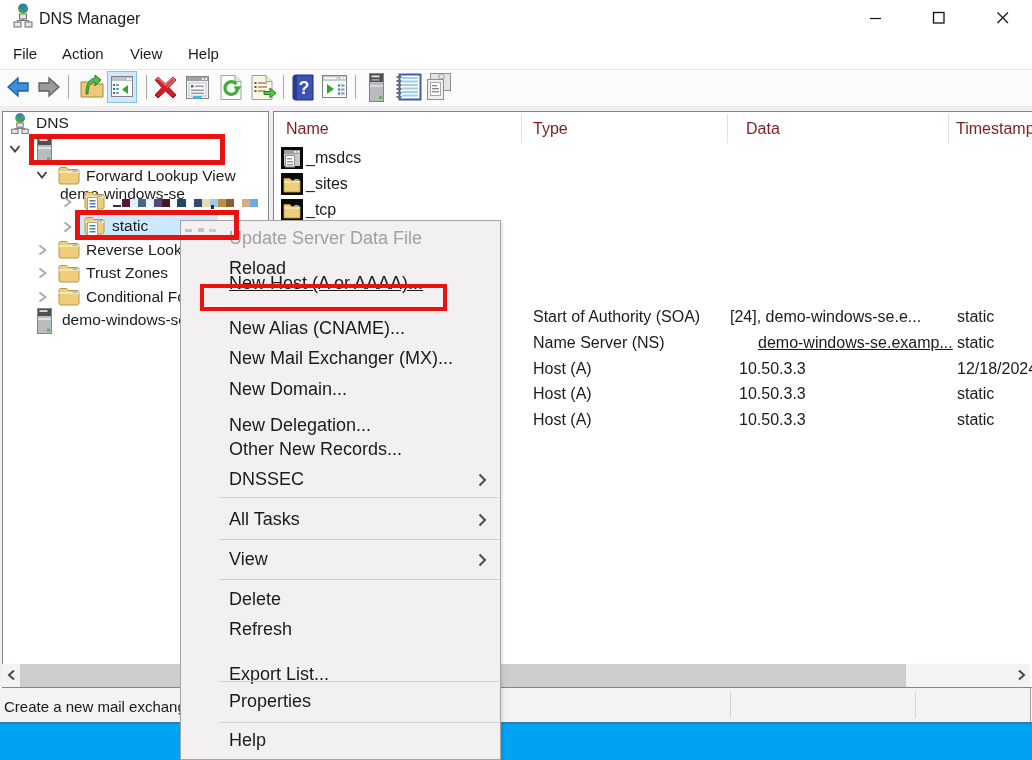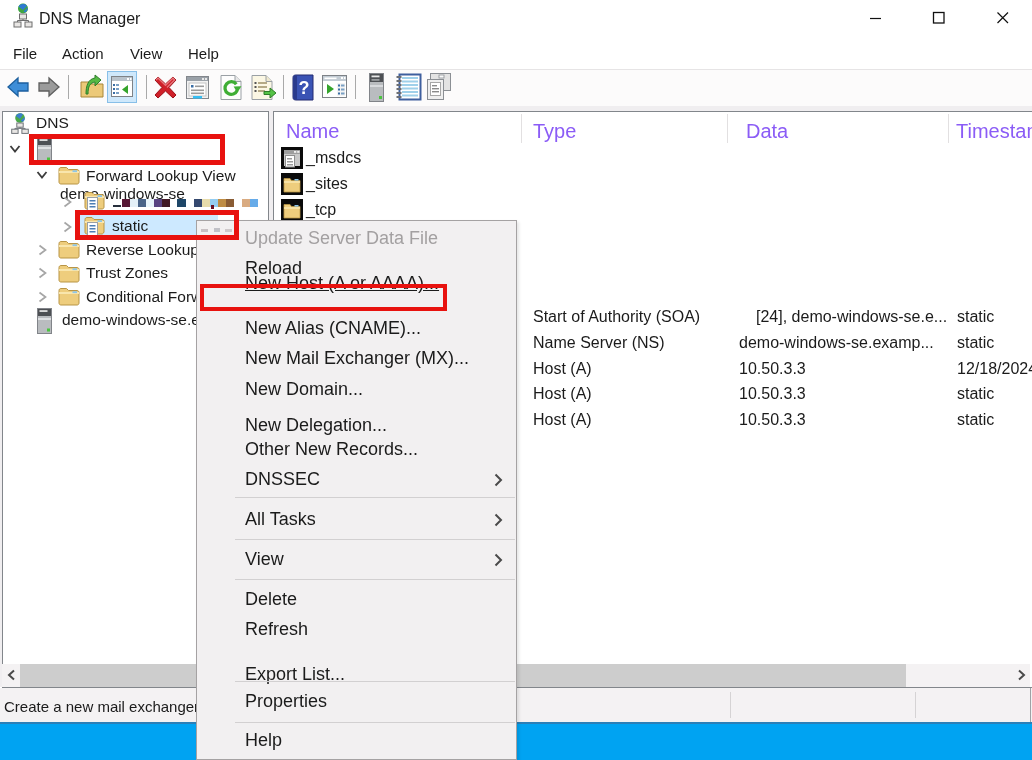--- a/index.html
+++ b/index.html
@@ -6,27 +6,27 @@
  font-family:"Liberation Sans",sans-serif;color:#1b1b1b;}
 .abs{position:absolute;}
 .row{position:absolute;white-space:nowrap;}
 #toolbar{position:absolute;left:0;top:69px;width:1032px;height:36px;background:#fcfbfb;
  border-top:1px solid #e6e4e5;border-bottom:1px solid #d8d6d7;}
 .tsep{position:absolute;top:5px;width:1px;height:24px;background:#a9a9a9;}
 #contentbg{position:absolute;left:0;top:106px;width:1032px;height:581px;background:#f0eef0;}
 #lpanel{position:absolute;left:2px;top:5px;width:267px;height:577px;background:#fff;border:1px solid #82868b;box-sizing:border-box;}
 #rpanel{position:absolute;left:273px;top:5px;width:759px;height:577px;background:#fff;border:1px solid #82868b;border-right:none;box-sizing:border-box;}
 .tree{font-size:15.5px;}
-.hdr{font-size:20px;color:#8b5cf6;}
+.hdr{font-size:16px;color:#7f1d1d;}
 .cell{font-size:16px;}
 #hscroll{position:absolute;left:2px;top:664px;width:1028px;height:23px;background:#f4f2f3;}
 #statusbar{position:absolute;left:0;top:688px;width:1032px;height:34px;background:#f4f2f3;}
 #taskbar{position:absolute;left:0;top:722px;width:1032px;height:38px;background:#00a3f2;border-top:2px solid #2a7fb8;box-sizing:border-box;}
 #ctxmenu{position:absolute;left:180px;top:220px;width:321px;height:540px;background:#f2f0f1;
- border:1px solid #a5a2a3;box-sizing:border-box;box-shadow:2px 2px 3px rgba(0,0,0,0.10);font-size:18px;margin-left:16px;}
+ border:1px solid #a5a2a3;box-sizing:border-box;box-shadow:2px 2px 3px rgba(0,0,0,0.10);font-size:18px;}
 .mi{position:absolute;left:48px;white-space:nowrap;}
 .msep{position:absolute;left:38px;width:280px;height:1px;background:#d2d0d1;}
 .marr{position:absolute;left:297px;font-size:15px;color:#4b4b4b;}
 .redbox{position:absolute;border:4px solid #e8120f;box-sizing:border-box;z-index:50;}
 </style></head>
 <body>
 
 <svg class="abs" style="left:13px;top:3px" width="20" height="25" viewBox="0 0 20 25">
  <circle cx="10" cy="5.5" r="5" fill="#3fa63f"></circle>
  <path d="M5.5 3.5 A5 5 0 0 1 14 3 L10 7 Z" fill="#2e7ad1"></path>
@@ -353,25 +353,25 @@
 
  <svg class="abs" style="left:281px;top:199px" width="22" height="22" viewBox="0 0 22 22">
   <rect x="0" y="0" width="22" height="22" fill="#0a0a0a"></rect>
   <path d="M3 5.5 H9 L10.5 7.5 H19 V19 H3 Z" fill="#eecd7d" stroke="#b99545" stroke-width="0.8"></path>
   <path d="M3 9 H19" stroke="#f9e6ad" stroke-width="1.6"></path>
   <rect x="13.5" y="6" width="4" height="1.6" fill="#8ec6e8"></rect>
  </svg>
  <div class="row cell" style="left:306px;top:201px;">_tcp</div>
 
  <div class="row cell" style="left:533px;top:308px;">Start of Authority (SOA)</div>
- <div class="row cell" style="left:756px;top:308px;">[24], demo-windows-se.e...</div>
+ <div class="row cell" style="left:730px;top:308px;">[24], demo-windows-se.e...</div>
  <div class="row cell" style="left:957px;top:308px;">static</div>
 
  <div class="row cell" style="left:533px;top:334px;">Name Server (NS)</div>
- <div class="row cell" style="left:739px;top:334px;">demo-windows-se.examp...</div>
+ <div class="row cell" style="left:758px;top:334px;text-decoration:underline;">demo-windows-se.examp...</div>
  <div class="row cell" style="left:957px;top:334px;">static</div>
 
  <div class="row cell" style="left:533px;top:360px;">Host (A)</div>
  <div class="row cell" style="left:739px;top:360px;">10.50.3.3</div>
  <div class="row cell" style="left:957px;top:360px;">12/18/2024</div>
 
  <div class="row cell" style="left:533px;top:385px;">Host (A)</div>
  <div class="row cell" style="left:739px;top:385px;">10.50.3.3</div>
  <div class="row cell" style="left:957px;top:385px;">static</div>
 

